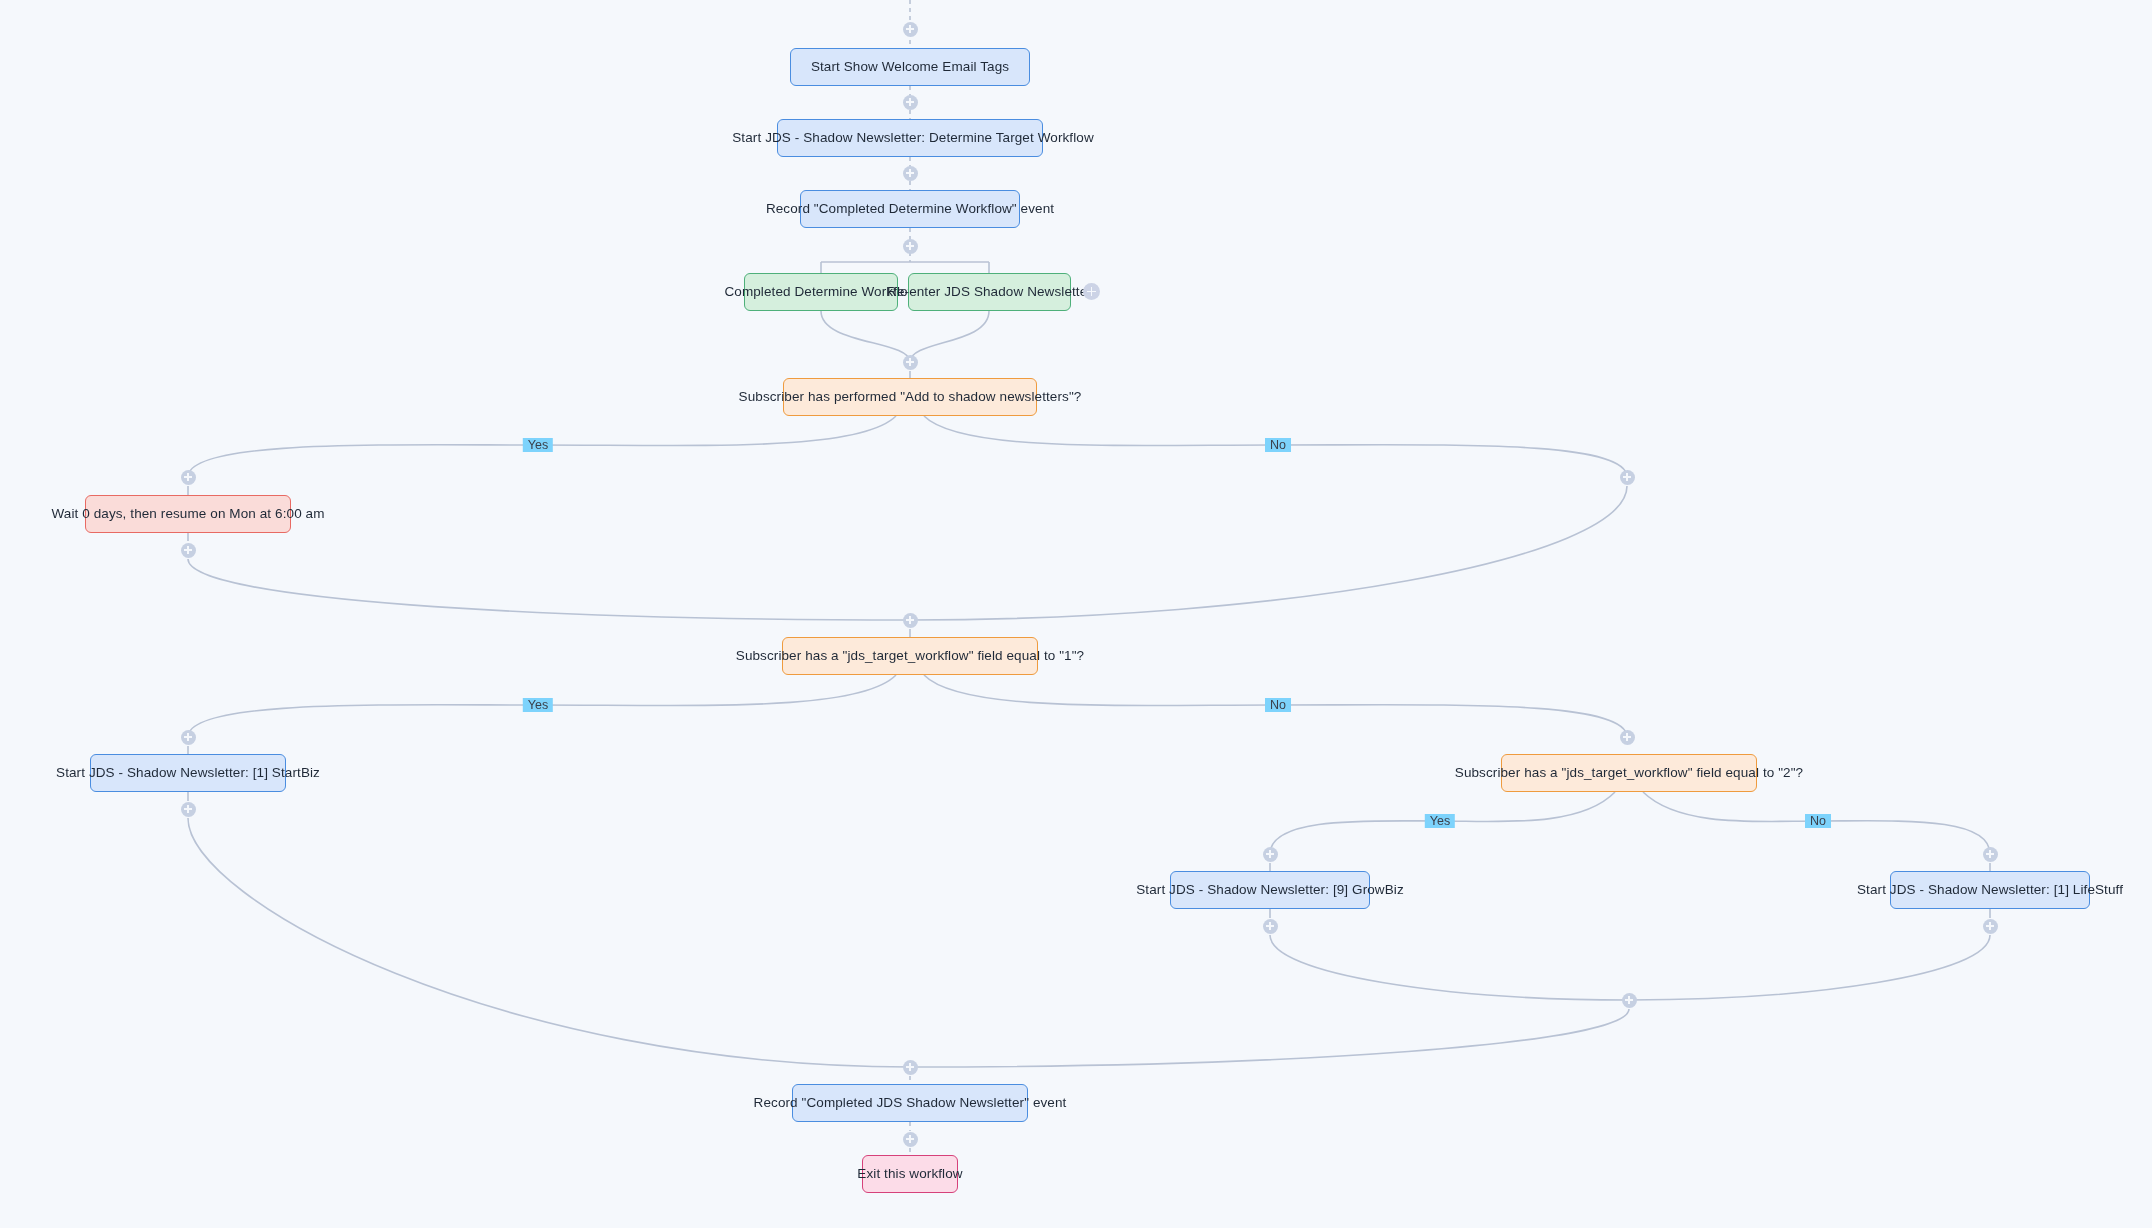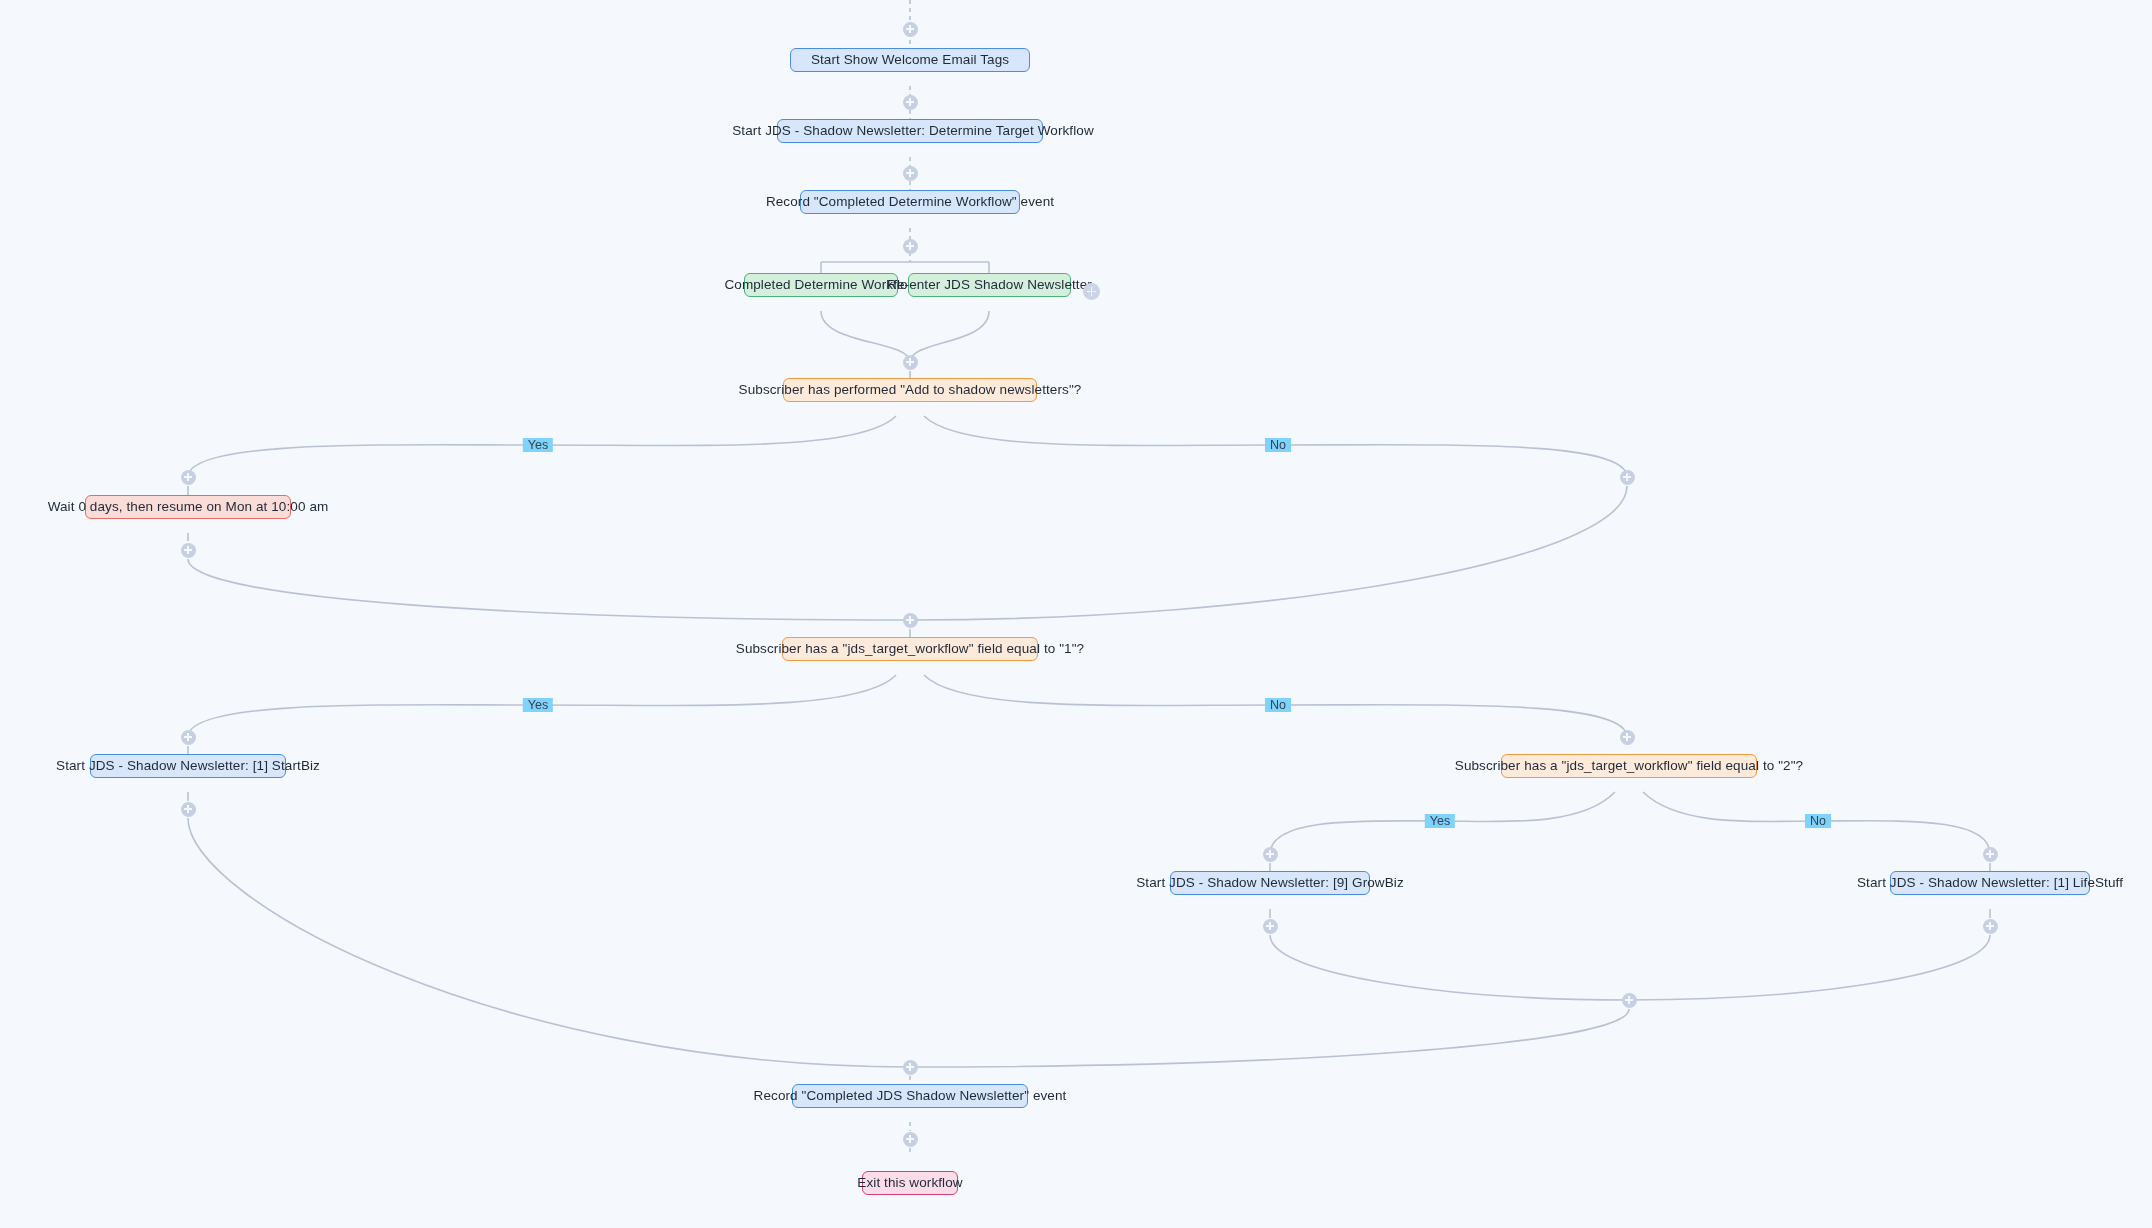--- a/index.html
+++ b/index.html
@@ -30,21 +30,21 @@
     align-items: center;
     justify-content: center;
     border-radius: 6px;
     border-width: 1.5px;
     border-style: solid;
     font-size: 13.5px;
     line-height: 1.2;
     letter-spacing: 0.1px;
     white-space: nowrap;
     padding: 0 14px;
-    height: 24px;
+    height: 38px;
     cursor: pointer;
   }
   .node.blue {
     background: #d8e6fb;
     border-color: #4a8de0;
     color: #1f2937;
   }
   .node.green {
     background: #d5efdd;
     border-color: #4eb07a;
@@ -57,21 +57,20 @@
   }
   .node.red {
     background: #fadcd9;
     border-color: #e86a63;
     color: #1f2937;
   }
   .node.pink {
     background: #fcdce8;
     border-color: #d6417a;
     color: #1f2937;
-    margin-top: 16px;
   }
   .plus-dot {
     position: absolute;
     width: 15px;
     height: 15px;
     border-radius: 50%;
     background: #c6d0e2;
     box-sizing: border-box;
     cursor: pointer;
   }
@@ -212,21 +211,21 @@
 
   <div class="node green" style="left:908px; top:273px; width:163px;">
     <span>Re-enter JDS Shadow Newsletter</span>
   </div>
 
   <div class="node orange" style="left:783px; top:378px; width:254px;">
     <span>Subscriber has performed "Add to shadow newsletters"?</span>
   </div>
 
   <div class="node red" style="left:85px; top:495px; width:206px;">
-    <span>Wait 0 days, then resume on Mon at 10:00 am</span>
+    <span>Wait 0 days, then resume on Mon at 6:00 am</span>
   </div>
 
   <div class="node orange" style="left:782px; top:637px; width:256px;">
     <span>Subscriber has a "jds_target_workflow" field equal to "1"?</span>
   </div>
 
   <div class="node blue" style="left:90px; top:754px; width:196px;">
     <span>Start JDS - Shadow Newsletter: [1] StartBiz</span>
   </div>
 

